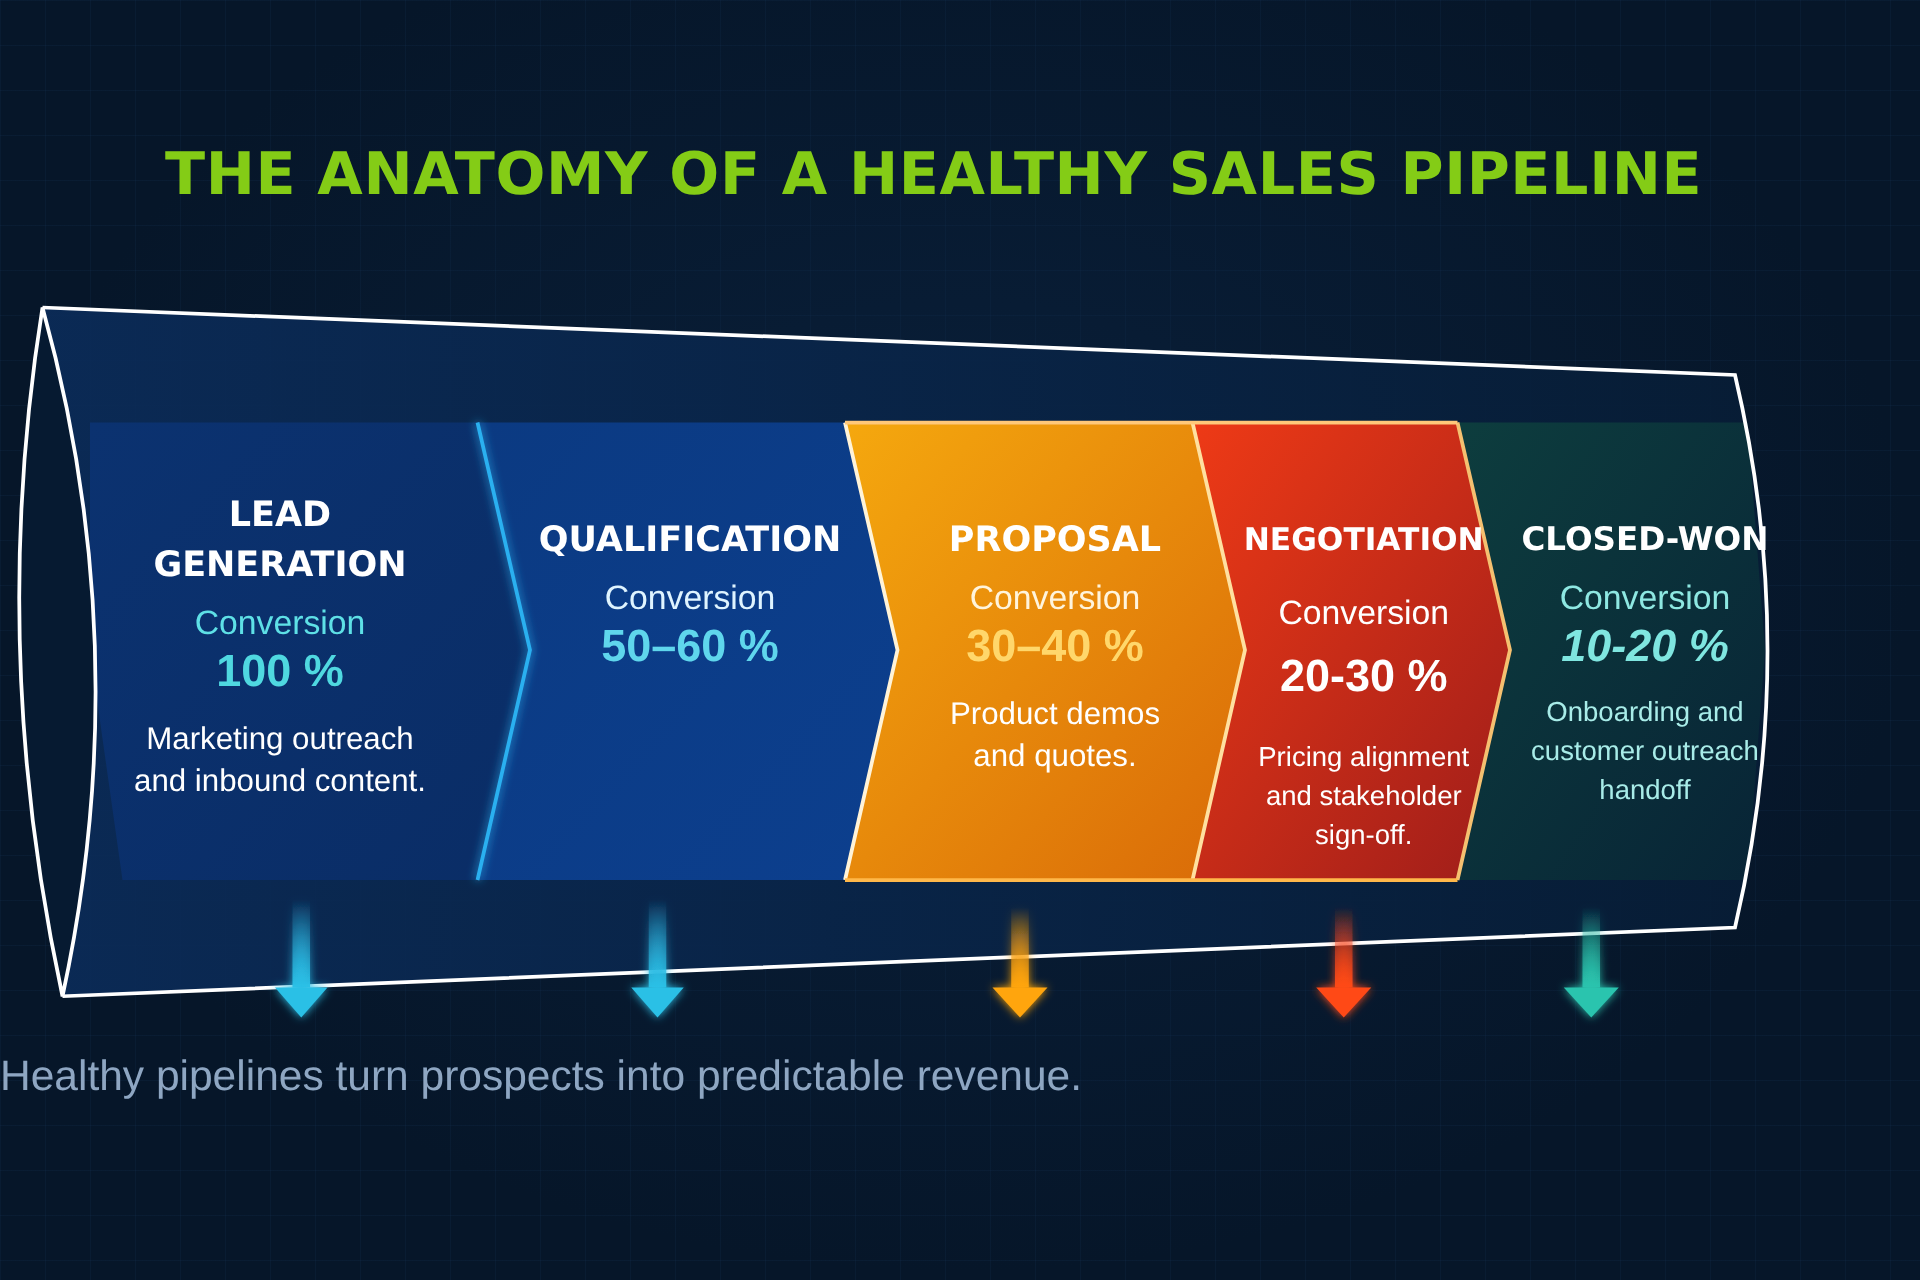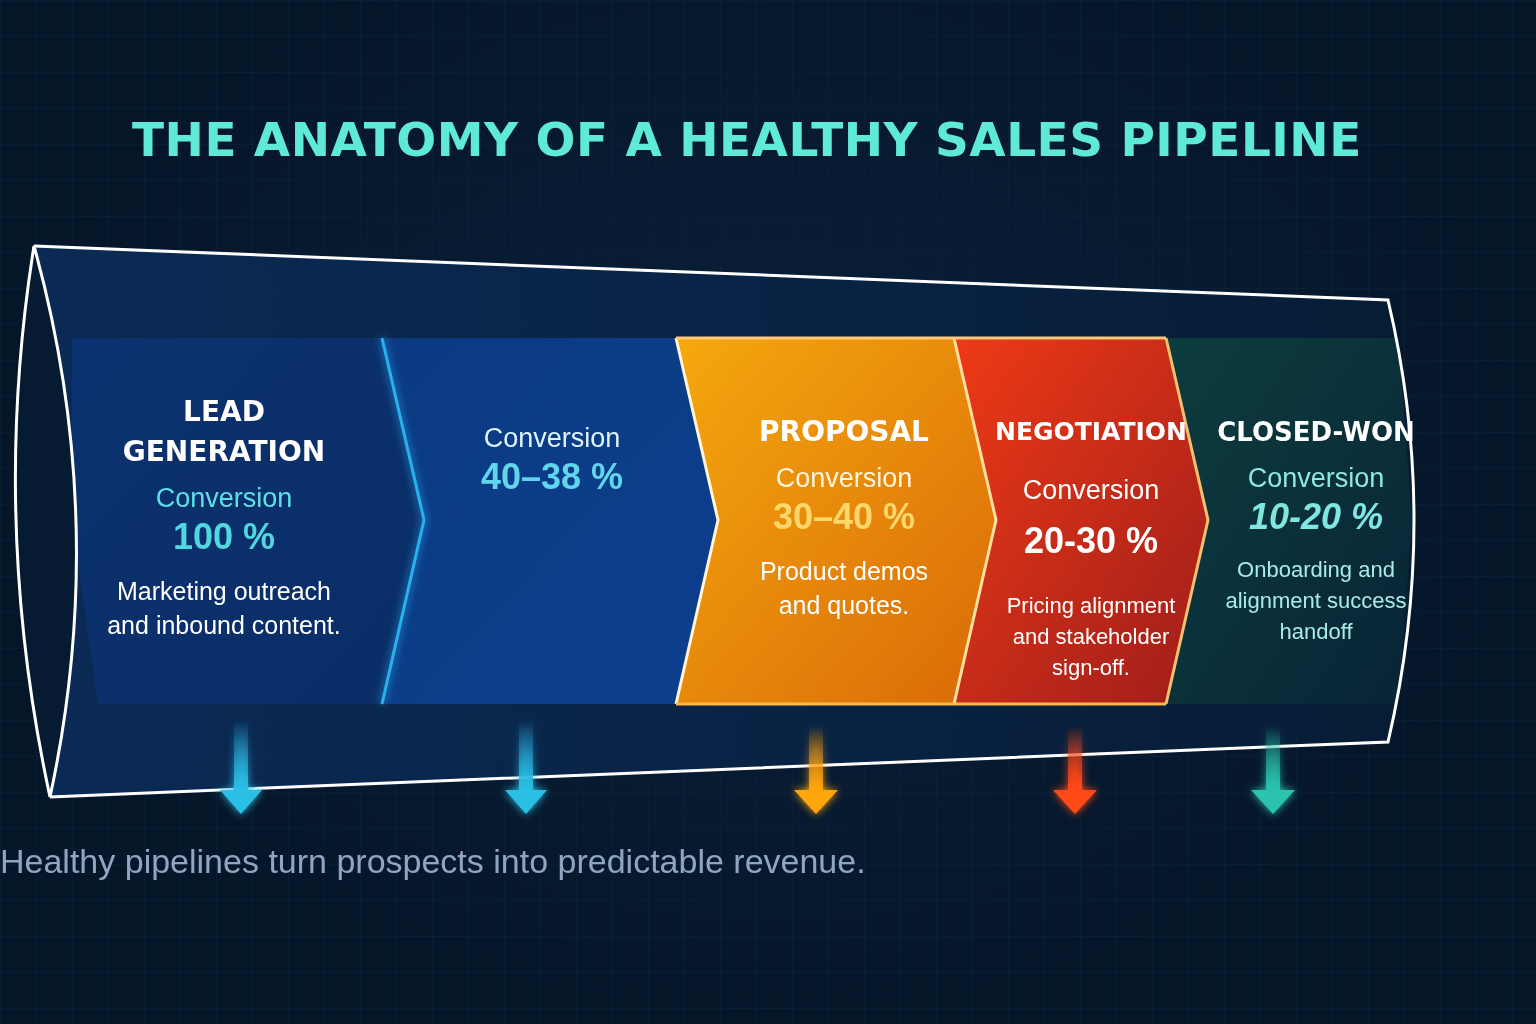--- a/index.html
+++ b/index.html
@@ -13,21 +13,21 @@
     background:
       radial-gradient(ellipse at 50% 45%, rgba(12,40,74,0.55) 0%, rgba(6,22,41,0) 70%),
       linear-gradient(rgba(40,80,130,0.10) 1px, transparent 1px),
       linear-gradient(90deg, rgba(40,80,130,0.10) 1px, transparent 1px),
       #061629;
     background-size: 100% 100%, 36px 36px, 36px 36px, 100% 100%;
   }
   .title {
     position: absolute; left: 132px; top: 112px;
     font-family: "DejaVu Sans", sans-serif; font-weight: bold;
-    font-size: 47px; letter-spacing: 0.5px; color: #5eead4;
+    font-size: 47px; letter-spacing: 0.5px; color: #84cc16;
     white-space: nowrap;
   }
   svg.pipe { position: absolute; left: 0; top: 0; }
   .stage {
     position: absolute; text-align: center; color: #fff;
     display: flex; flex-direction: column; align-items: center;
   }
   .stage .name {
     font-family: "DejaVu Sans", sans-serif; font-weight: bold;
     font-size: 28px; line-height: 40px; color: #ffffff; white-space: pre-line;
@@ -156,22 +156,23 @@
 <div class="stage" style="left:84px; top:392px; width:280px;">
   <div class="name">LEAD
 GENERATION</div>
   <div class="conv-label" style="color:#5ee0e6;">Conversion</div>
   <div class="conv-value" style="color:#4fd8e0;">100 %</div>
   <div class="desc">Marketing outreach
 and inbound content.</div>
 </div>
 
 <div class="stage" style="left:412px; top:412px; width:280px;">
+  <div class="name">QUALIFICATION</div>
   <div class="conv-label" style="color:#dff4ff;">Conversion</div>
-  <div class="conv-value" style="color:#5fd6ec;">40–38 %</div>
+  <div class="conv-value" style="color:#5fd6ec;">50–60 %</div>
 </div>
 
 <div class="stage" style="left:706px; top:412px; width:276px;">
   <div class="name">PROPOSAL</div>
   <div class="conv-label" style="color:#fff4dc;">Conversion</div>
   <div class="conv-value" style="color:#ffd76b;">30–40 %</div>
   <div class="desc">Product demos
 and quotes.</div>
 </div>
 
@@ -182,17 +183,17 @@
   <div class="desc" style="font-size:22px; line-height:31px;">Pricing alignment
 and stakeholder
 sign-off.</div>
 </div>
 
 <div class="stage" style="left:1196px; top:412px; width:240px;">
   <div class="name" style="font-size:26px;">CLOSED-WON</div>
   <div class="conv-label" style="color:#8ee8e2;">Conversion</div>
   <div class="conv-value" style="color:#7fe6e0;font-style:italic;">10-20 %</div>
   <div class="desc" style="font-size:22px; line-height:31px; color:#a8ece8;">Onboarding and
-alignment success
+customer outreach
 handoff</div>
 </div>
 
 <div class="caption">Healthy pipelines turn prospects into predictable revenue.</div>
 
 </body></html>

